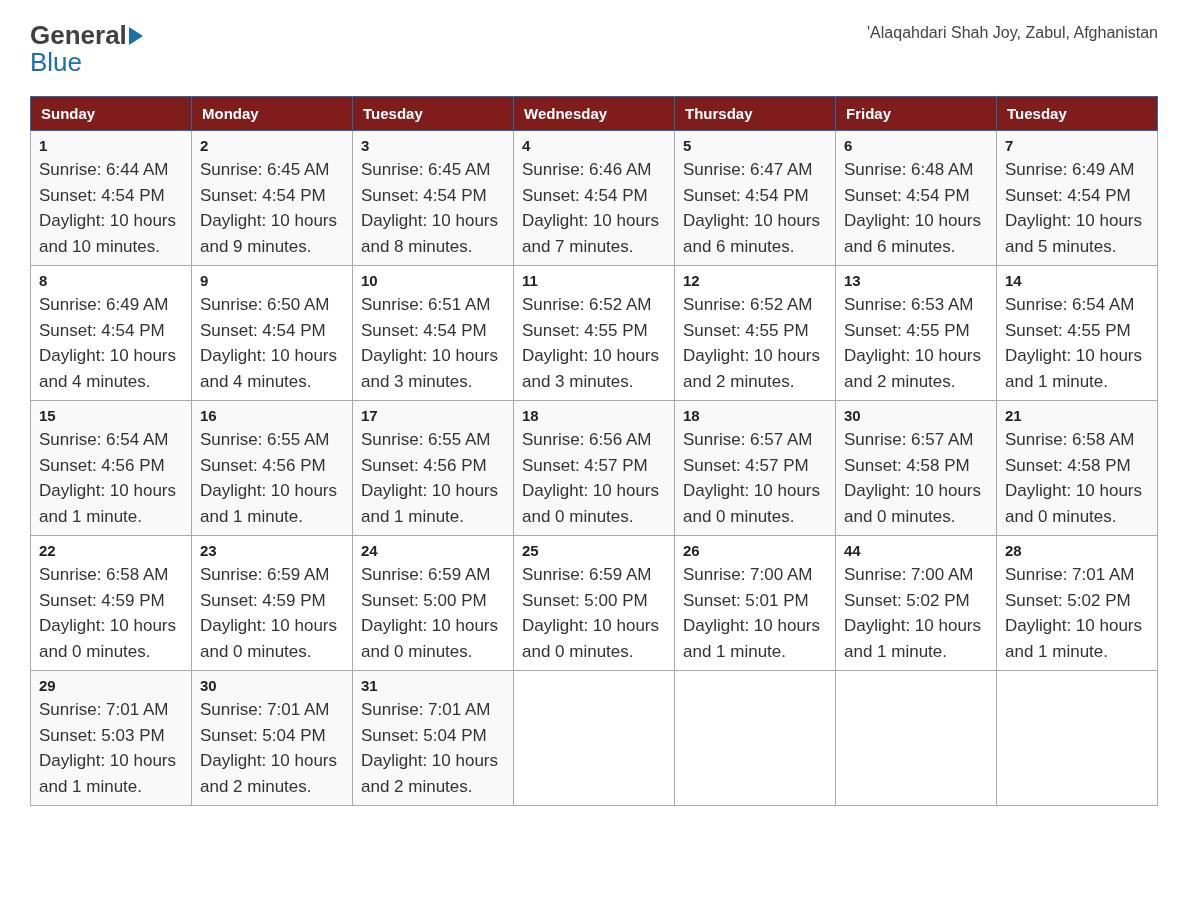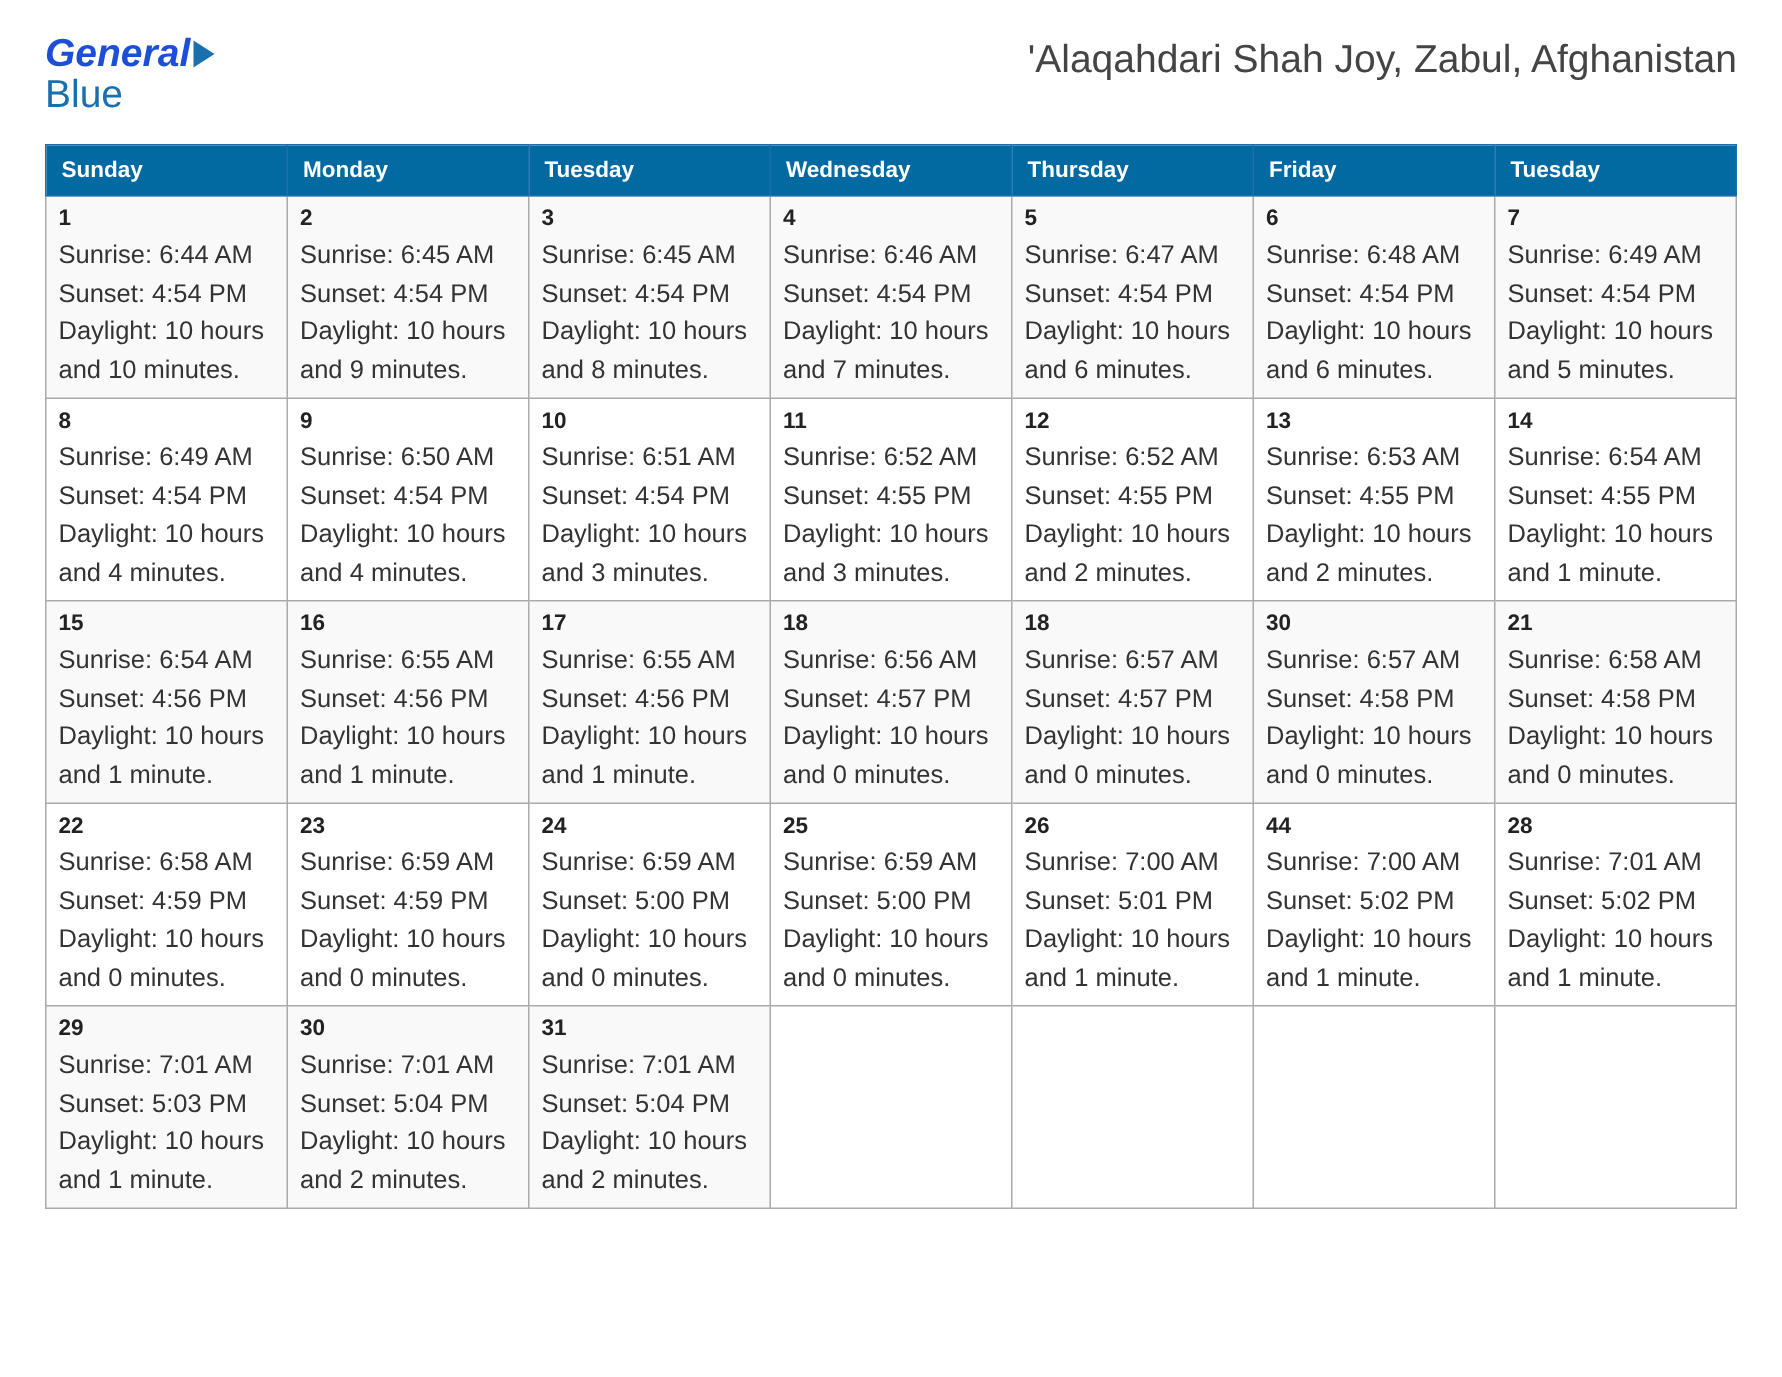--- a/index.html
+++ b/index.html
@@ -22,50 +22,50 @@
       align-items: flex-start;
     }
     .logo-text {
       font-size: 26px;
       font-weight: bold;
       color: #333;
       display: flex;
       align-items: center;
       gap: 0;
     }
-    .logo-general { color: #1d4ed8; font-weight: bold; font-style: italic; }
+    .logo-general { color: #404040; font-weight: bold; }
     .logo-arrow {
       display: inline-block;
       width: 0;
       height: 0;
       border-left: 14px solid #1a6faf;
       border-top: 9px solid transparent;
       border-bottom: 9px solid transparent;
       margin: 0 2px;
       vertical-align: middle;
     }
     .logo-blue { color: #1a6faf; font-weight: normal; font-size: 26px; margin-top: -4px; display: block; }
     .title-section { text-align: right; }
     .month-title {
       font-size: 52px;
       font-weight: bold;
       color: #222;
       line-height: 1.1;
     }
     .location-title {
-      font-size: 26px;
+      font-size: 16px;
       color: #444;
       margin-top: 4px;
     }
     .calendar {
       width: 100%;
       border-collapse: collapse;
     }
     .calendar thead tr th {
-      background-color: #0369a1;
+      background-color: #7f1d1d;
       color: #fff;
       font-size: 15px;
       font-weight: bold;
       padding: 8px 10px;
       text-align: left;
       border: 1px solid #1a6faf;
     }
     .calendar tbody tr td {
       border: 1px solid #aaa;
       vertical-align: top;

